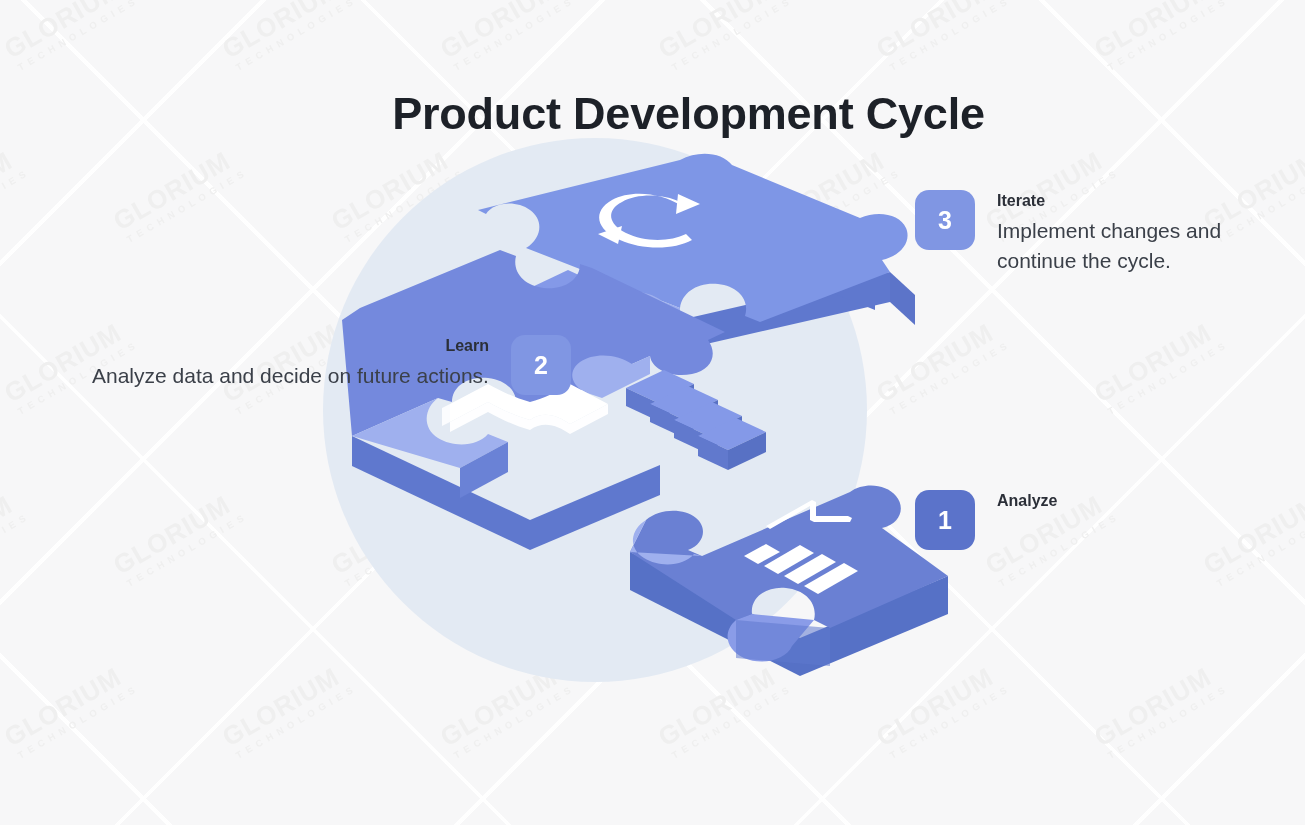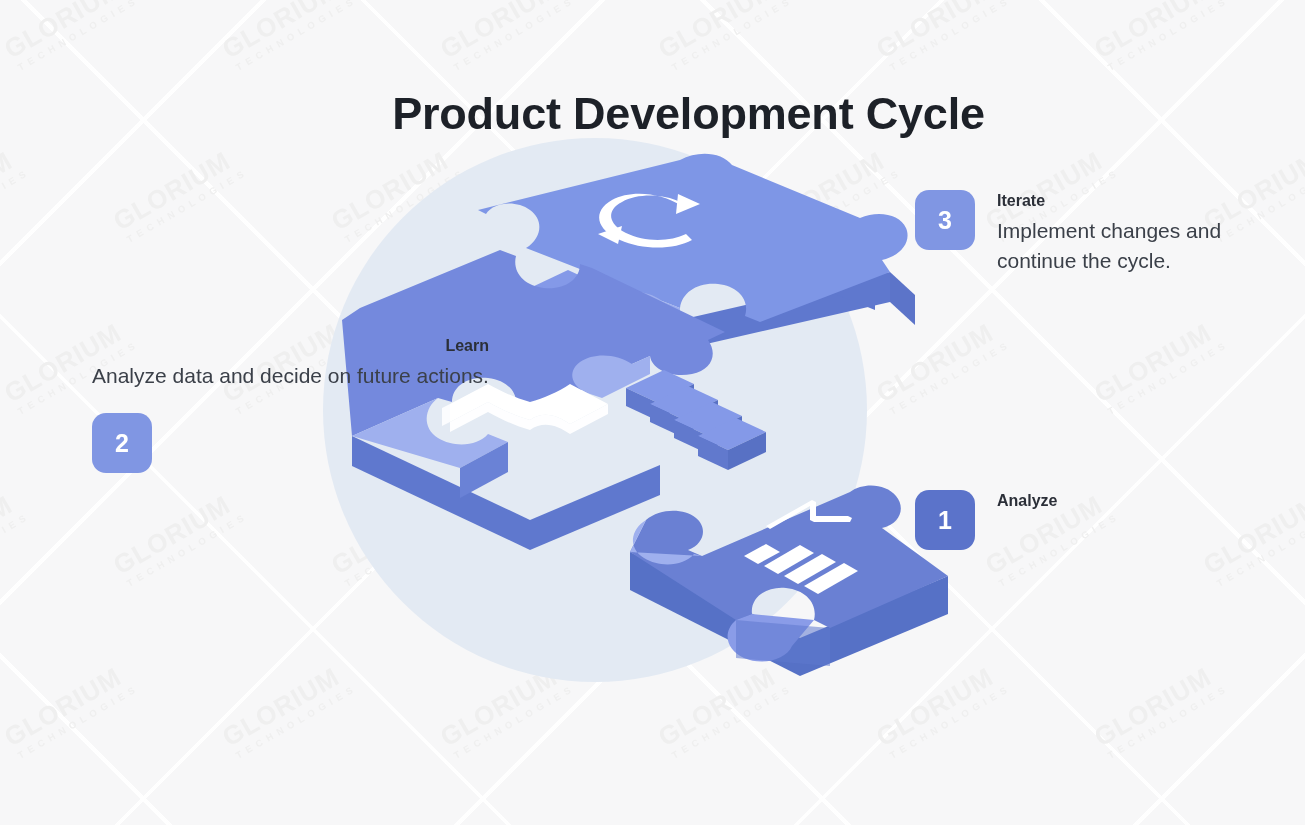--- a/index.html
+++ b/index.html
@@ -43,21 +43,21 @@
   }
 
   
   #illustration{
     position:absolute;left:330px;top:120px;width:660px;height:620px;
   }
   #illustration svg{display:block;width:660px;height:620px;overflow:visible;}
 
   
   .step{position:absolute;display:flex;align-items:flex-start;gap:22px;}
-  .step.left{flex-direction:column;}
+  .step.left{flex-direction:row;}
   .badge{
     width:60px;height:60px;border-radius:14px;
     display:flex;align-items:center;justify-content:center;
     color:#ffffff;font-size:25px;font-weight:700;
     flex:0 0 auto;
   }
   .step-text{padding-top:2px;}
   .step-title{
     font-size:16px;font-weight:700;color:#2b2f38;
     margin:0 0 6px 0;line-height:1.1;

